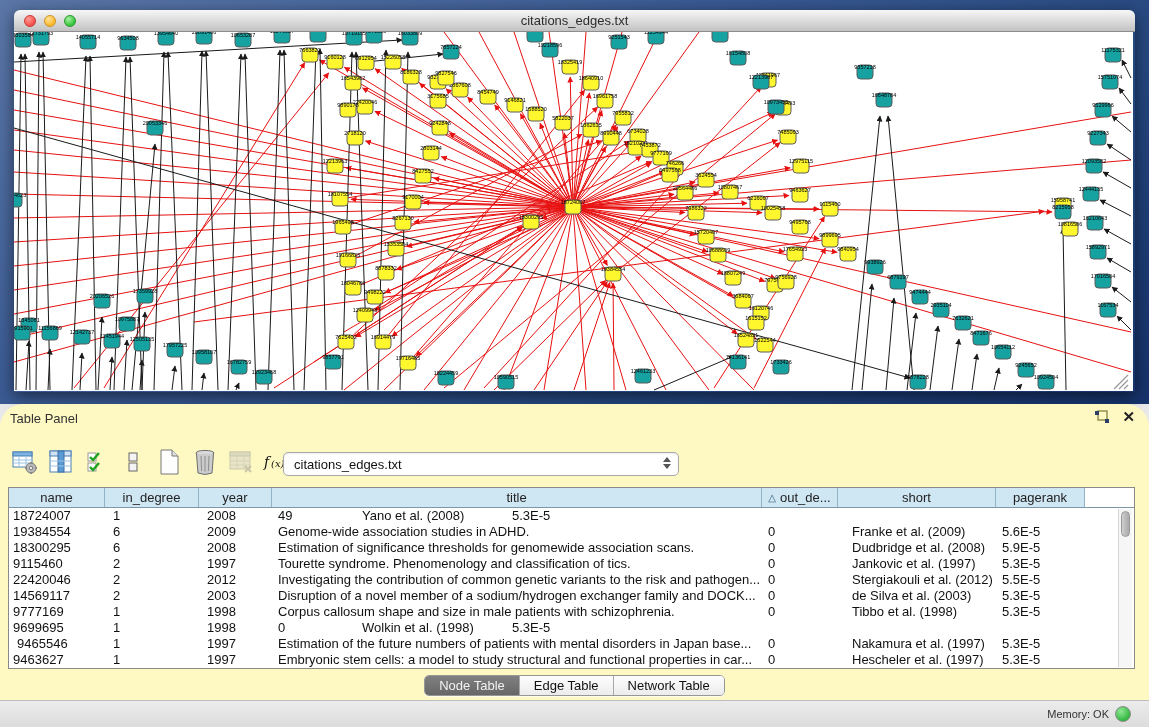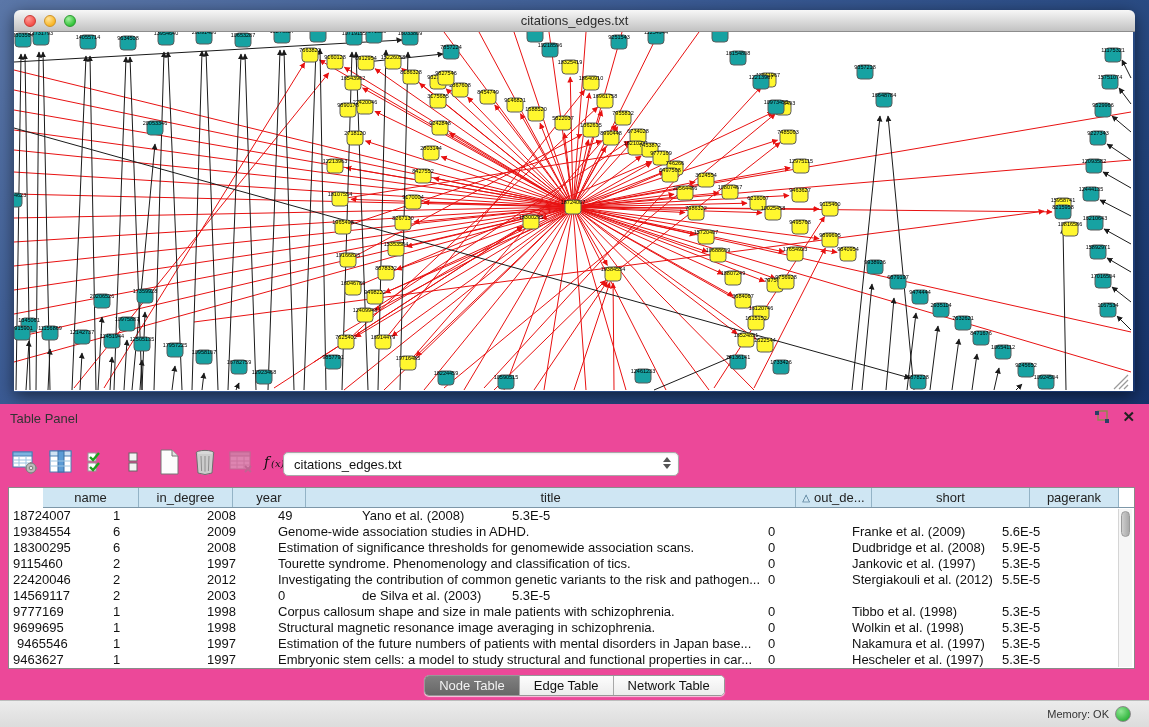--- a/index.html
+++ b/index.html
@@ -17,39 +17,39 @@
   .tl { position:absolute; top:5px; width:12px; height:12px; border-radius:50%; }
   .tl.red    { left:10px; background:radial-gradient(circle at 35% 30%,#ff9a95,#f4504a 70%); border:1px solid #ca3a35; }
   .tl.yellow { left:30px; background:radial-gradient(circle at 35% 30%,#ffe39a,#f9b626 70%); border:1px solid #cf9325; }
   .tl.green  { left:50px; background:radial-gradient(circle at 35% 30%,#a5f0a1,#35c43b 70%); border:1px solid #2a9a30; }
   .wintitle { position:absolute; left:0; right:0; top:3px; text-align:center;
     font-size:13px; color:#2d2d2d; }
   .netcanvas { position:relative; width:1119px; height:359px; background:#fff; overflow:hidden; }
   .netcanvas svg { display:block; }
 
   
-  .panel { position:absolute; left:0; top:404px; width:1149px; height:323px; background:#ec4899; }
+  .panel { position:absolute; left:0; top:404px; width:1149px; height:323px; background:#fef9c3;border-radius:23px; }
   .panel-head { position:absolute; left:0; top:0; width:100%; height:28px; }
   .panel-title { position:absolute; left:10px; top:7px; font-size:13px; color:#333; }
   .panel-head-icons { position:absolute; right:14px; top:6px; display:flex; gap:12px; align-items:center; }
   .close-x { font-size:15px; font-weight:bold; color:#222; line-height:14px; cursor:default; }
 
   .toolbar { position:absolute; left:10px; top:38px; height:40px; display:flex; align-items:center; gap:6px; }
   .tbtn { width:30px; height:32px; display:flex; align-items:center; justify-content:center; }
   .combo { position:absolute; left:283px; top:48px; width:396px; height:24px; background:#fff;
     border:1px solid #a8a8a8; border-radius:5px; font-size:13px; color:#111;
     display:flex; align-items:center; padding-left:10px; box-shadow:inset 0 1px 2px rgba(0,0,0,.08); }
   .combo .arrows { position:absolute; right:7px; top:4px; display:flex; flex-direction:column; gap:2px; }
   .combo .arrows i { display:block; width:0; height:0; border-left:4px solid transparent; border-right:4px solid transparent; }
   .combo .arrows .up { border-bottom:5px solid #555; }
   .combo .arrows .dn { border-top:5px solid #555; }
 
   .tablewrap { position:absolute; left:8px; top:83px; width:1127px; height:182px;
     border:1px solid #8a8a8a; background:#fff; overflow:hidden; }
-  .thead { display:flex; height:20px; border-bottom:1px solid #7d97a8;margin-left:34px; }
+  .thead { display:flex; height:20px; border-bottom:1px solid #7d97a8; }
   .th { background:#cfe6f3; border-right:1px solid #93b3c6; font-size:13px; color:#222;
     display:flex; align-items:center; justify-content:center; overflow:hidden; white-space:nowrap; }
   .th .sort { font-size:10px; margin-right:4px; color:#2f5d7c; }
   .trow { display:flex; height:16px; font-size:13px; color:#111; line-height:16px; }
   .td { overflow:hidden; white-space:nowrap; padding-left:5px; }
   .vscroll { position:absolute; right:2px; top:21px; bottom:1px; width:14px;
     background:#f6f6f6; border-left:1px solid #d5d5d5; }
   .vthumb { position:absolute; left:2px; top:2px; width:9px; height:26px; border-radius:5px;
     background:linear-gradient(90deg,#cecece,#a9a9a9); border:1px solid #9a9a9a; }
 
@@ -1011,38 +1011,38 @@
             <div class="td" style="width: 73px; padding-left: 8px;">2012</div>
             <div class="td" style="width: 490px; padding-left: 6px;">Investigating the contribution of common genetic variants to the risk and pathogen...</div>
             <div class="td" style="width: 76px; padding-left: 6px;">0</div>
             <div class="td" style="width: 158px; padding-left: 14px;">Stergiakouli et al. (2012)</div>
             <div class="td" style="width: 89px; padding-left: 6px;">5.5E-5</div>
           </div>
           <div class="trow">
             <div class="td" style="width: 96px; padding-left: 4px;">14569117</div>
             <div class="td" style="width: 94px; padding-left: 8px;">2</div>
             <div class="td" style="width: 73px; padding-left: 8px;">2003</div>
+            <div class="td" style="width: 490px; padding-left: 6px;">Disruption of a novel member of a sodium/hydrogen exchanger family and DOCK...</div>
             <div class="td" style="width: 76px; padding-left: 6px;">0</div>
             <div class="td" style="width: 158px; padding-left: 14px;">de Silva et al. (2003)</div>
             <div class="td" style="width: 89px; padding-left: 6px;">5.3E-5</div>
           </div>
           <div class="trow">
             <div class="td" style="width: 96px; padding-left: 4px;">9777169</div>
             <div class="td" style="width: 94px; padding-left: 8px;">1</div>
             <div class="td" style="width: 73px; padding-left: 8px;">1998</div>
             <div class="td" style="width: 490px; padding-left: 6px;">Corpus callosum shape and size in male patients with schizophrenia.</div>
             <div class="td" style="width: 76px; padding-left: 6px;">0</div>
             <div class="td" style="width: 158px; padding-left: 14px;">Tibbo et al. (1998)</div>
             <div class="td" style="width: 89px; padding-left: 6px;">5.3E-5</div>
           </div>
           <div class="trow">
             <div class="td" style="width: 96px; padding-left: 4px;">9699695</div>
             <div class="td" style="width: 94px; padding-left: 8px;">1</div>
             <div class="td" style="width: 73px; padding-left: 8px;">1998</div>
-            <div class="td" style="width: 490px; padding-left: 6px;">Structural magnetic resonance image averaging in schizophrenia.</div>
             <div class="td" style="width: 76px; padding-left: 6px;">0</div>
             <div class="td" style="width: 158px; padding-left: 14px;">Wolkin et al. (1998)</div>
             <div class="td" style="width: 89px; padding-left: 6px;">5.3E-5</div>
           </div>
           <div class="trow">
             <div class="td" style="width: 96px; padding-left: 8px;">9465546</div>
             <div class="td" style="width: 94px; padding-left: 8px;">1</div>
             <div class="td" style="width: 73px; padding-left: 8px;">1997</div>
             <div class="td" style="width: 490px; padding-left: 6px;">Estimation of the future numbers of patients with mental disorders in Japan base...</div>
             <div class="td" style="width: 76px; padding-left: 6px;">0</div>

